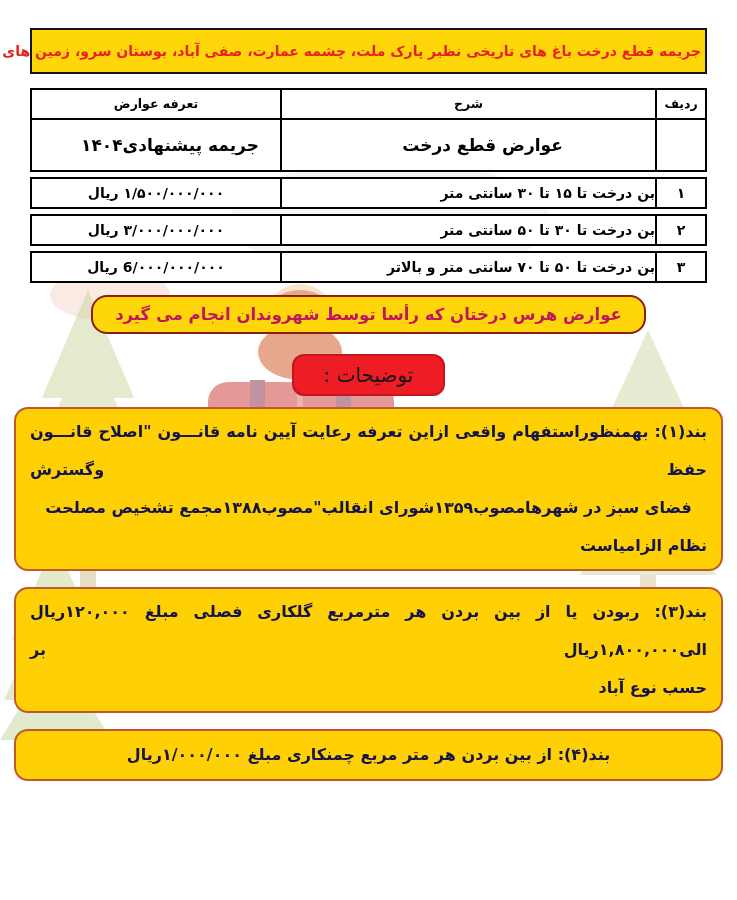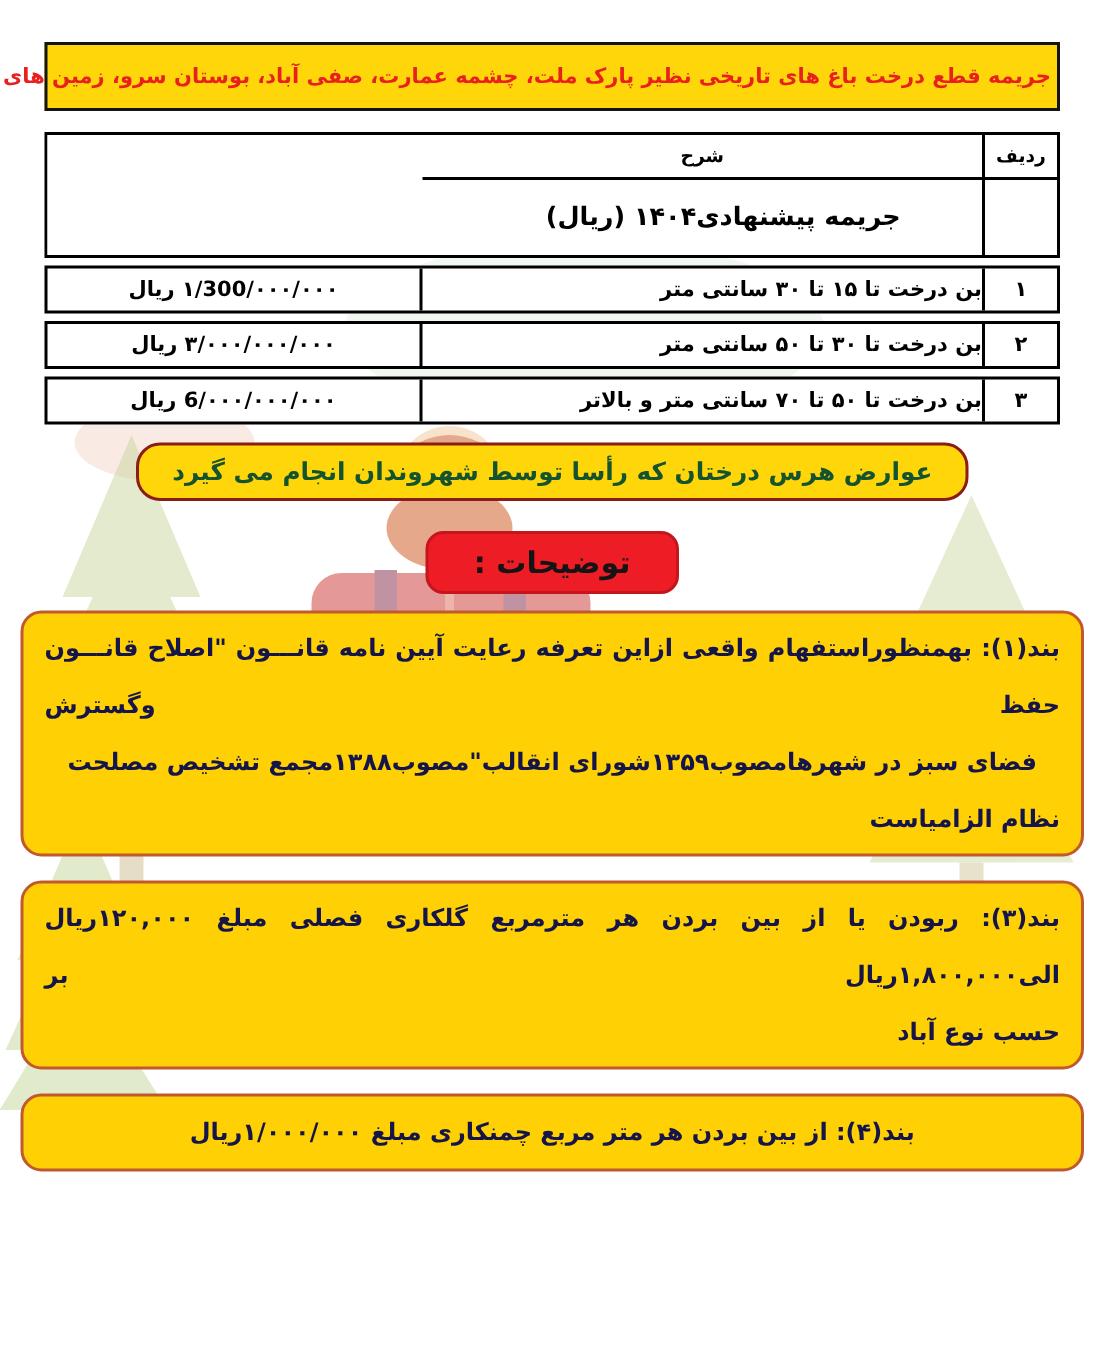--- a/index.html
+++ b/index.html
@@ -33,29 +33,29 @@
   .hrow-big > div{height:50px;line-height:50px;font-size:17px;text-align:center;padding-left:28px;}
   .trow{border:2px solid #000;margin-top:5px;}
   .trow > div{height:28px;line-height:28px;font-size:14px;text-align:center;}
   .trow .desc-cell{text-align:right;padding-right:0;}
   .amount-cell{font-size:15px;}
 
   
   .pruning-banner{
     margin:12px auto 0;width:fit-content;max-width:660px;
     background:#ffd60a;border:2px solid #8a1d15;border-radius:16px;
-    padding:8px 22px;font-size:16.5px;font-weight:bold;color:#14532d;
+    padding:8px 22px;font-size:16.5px;font-weight:bold;color:#be185d;
     text-align:center;
   }
 
   
   .explain-label{
     margin:20px auto 0;width:fit-content;
     background:#ee1c25;border:2px solid #c4161c;border-radius:12px;
-    padding:7px 30px;font-size:20px;font-weight:bold;color:#141414;
+    padding:7px 30px;font-size:20px;font-weight:normal;color:#141414;
   }
 
   
   .clause{
     margin:11px 14px 16px;background:#ffd104;border:2px solid #c05a2e;
     border-radius:14px;padding:4px 14px;color:#15154a;
     font-weight:bold;font-size:16px;
   }
   .clause .ln{line-height:38px;}
   .clause .ln1{text-align:justify;text-align-last:justify;}
@@ -108,31 +108,33 @@
 
   <div class="content">
 
     <div class="top-banner">جریمه قطع درخت باغ های تاریخی نظیر پارک ملت، چشمه عمارت، صفی آباد، بوستان سرو، زمین های چیت سازی و</div>
 
     <div class="tbl">
       <div class="tbl-head">
         <div class="grid3 hrow-small">
           <div>ردیف</div>
           <div>شرح</div>
+          <div>تعرفه عوارض</div>
         </div>
         <div class="grid3 hrow-big">
           <div></div>
+          <div>عوارض قطع درخت</div>
           <div>جریمه پیشنهادی۱۴۰۴ (ریال)</div>
         </div>
       </div>
 
       <div class="grid3 trow">
         <div>۱</div>
         <div class="desc-cell">بن درخت تا ۱۵ تا ۳۰ سانتی متر</div>
-        <div class="amount-cell">۱/300/۰۰۰/۰۰۰ ریال</div>
+        <div class="amount-cell">۱/۵۰۰/۰۰۰/۰۰۰ ریال</div>
       </div>
       <div class="grid3 trow">
         <div>۲</div>
         <div class="desc-cell">بن درخت تا ۳۰ تا ۵۰ سانتی متر</div>
         <div class="amount-cell">۳/۰۰۰/۰۰۰/۰۰۰ ریال</div>
       </div>
       <div class="grid3 trow">
         <div>۳</div>
         <div class="desc-cell">بن درخت تا ۵۰ تا ۷۰ سانتی متر و بالاتر</div>
         <div class="amount-cell">6/۰۰۰/۰۰۰/۰۰۰ ریال</div>

